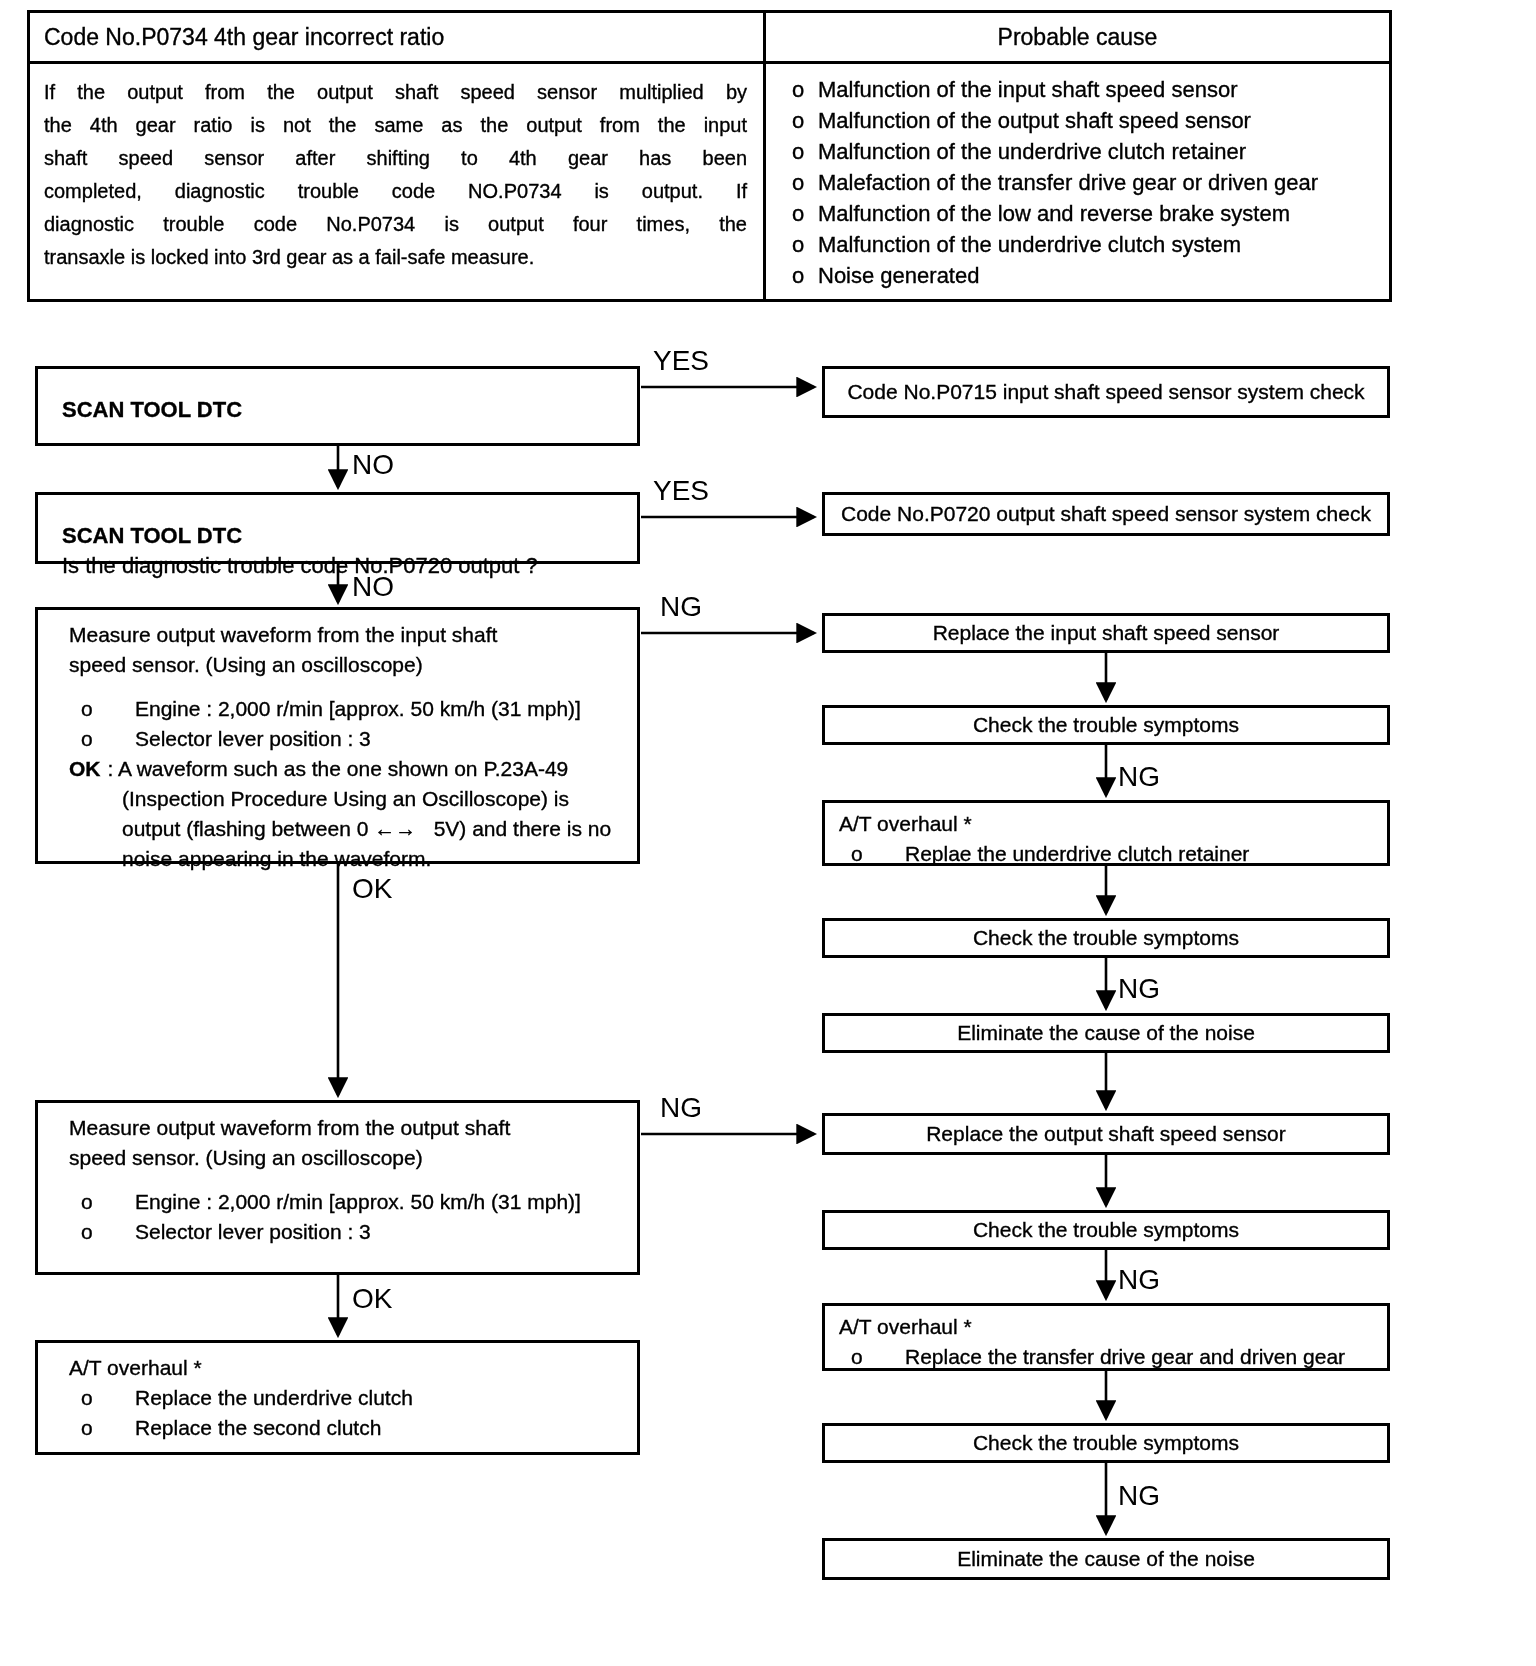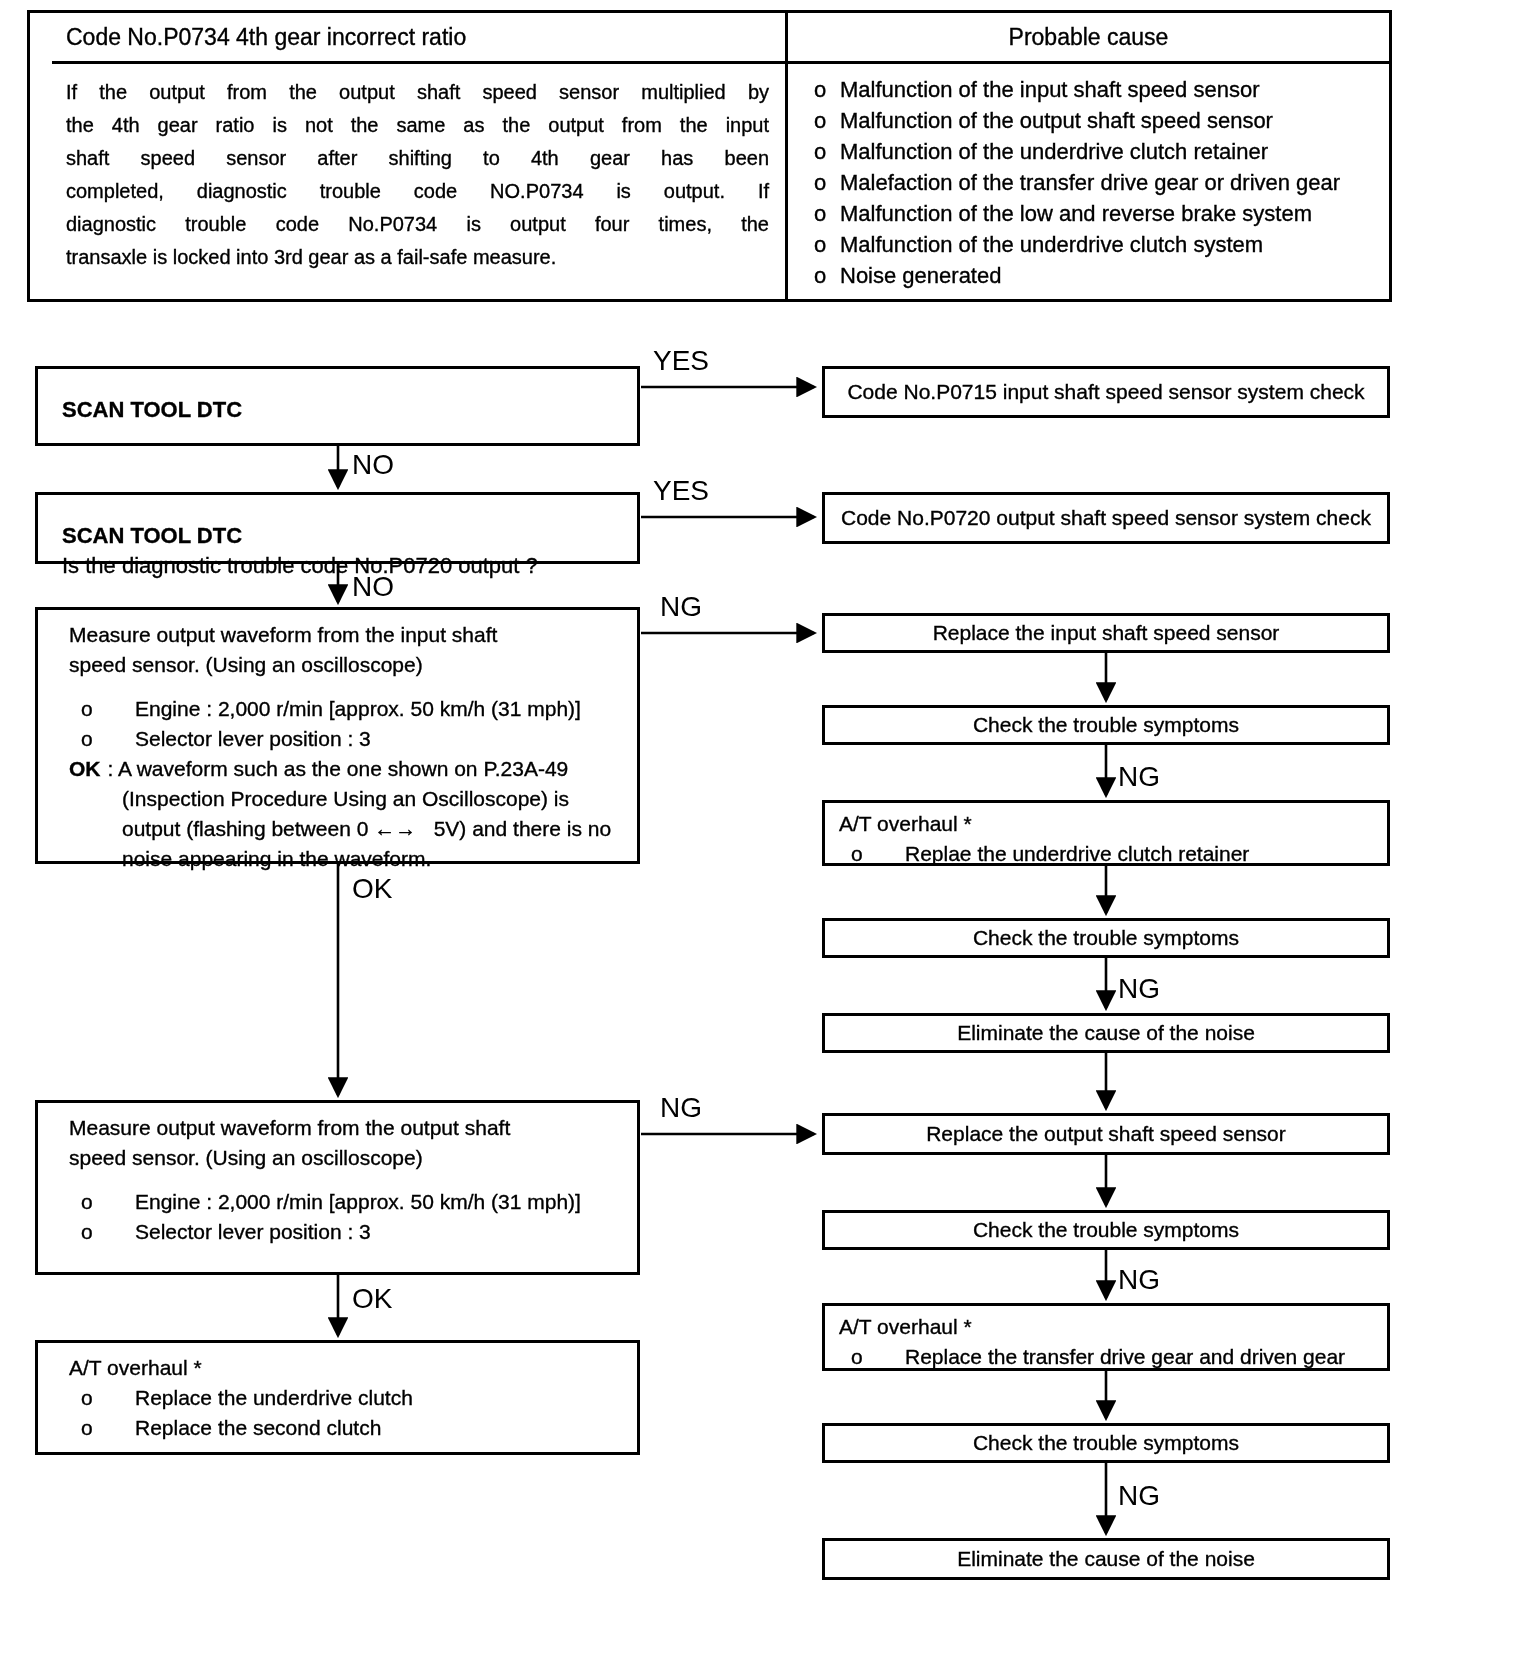--- a/index.html
+++ b/index.html
@@ -6,21 +6,21 @@
   body{
     width:1536px;height:1666px;position:relative;overflow:hidden;
     font-family:"Liberation Sans", sans-serif;color:#000;
     -webkit-text-stroke:0.35px #000;
   }
   .page{position:absolute;inset:0;background:#fff;}
 
   
   .tbl{position:absolute;left:27px;top:10px;width:1365px;height:292px;
        border:3px solid #000;box-sizing:border-box;display:flex;flex-direction:column;}
-  .trow{display:flex;flex:1;min-height:0;margin-left:22px;}
+  .trow{display:flex;flex:1;min-height:0;}
   .trow.thead{flex:0 0 48px;border-bottom:3px solid #000;}
   .tcell{box-sizing:border-box;}
   .tleft{width:733px;flex:0 0 733px;}
   .tright{flex:1;border-left:3px solid #000;}
   .th{font-size:23px;display:flex;align-items:center;padding:0 14px;}
   .thc{justify-content:center;}
   .desc{padding:12px 16px 0 14px;font-size:20px;line-height:33px;}
   .jline{text-align:justify;text-align-last:justify;white-space:normal;}
   .jline.last{text-align-last:left;}
   .causes{padding:10px 0 0 0;font-size:22px;line-height:31px;}
@@ -156,21 +156,21 @@
     </div>
     <div class="brow">
       <span class="bm">o</span>
       <span>Replace the second clutch</span>
     </div>
   </div>
 
   <div class="rbox" style="top:366px;height:52px">
     <span>Code No.P0715 input shaft speed sensor system check</span>
   </div>
-  <div class="rbox" style="top:492px;height:52px">
+  <div class="rbox" style="top:492px;height:44px">
     <span>Code No.P0720 output shaft speed sensor system check</span>
   </div>
   <div class="rbox" style="top:613px;height:40px">
     <span>Replace the input shaft speed sensor</span>
   </div>
   <div class="rbox" style="top:705px;height:40px">
     <span>Check the trouble symptoms</span>
   </div>
   <div class="rbox multi" style="top:800px;height:66px">
     <div>A/T overhaul *</div>

